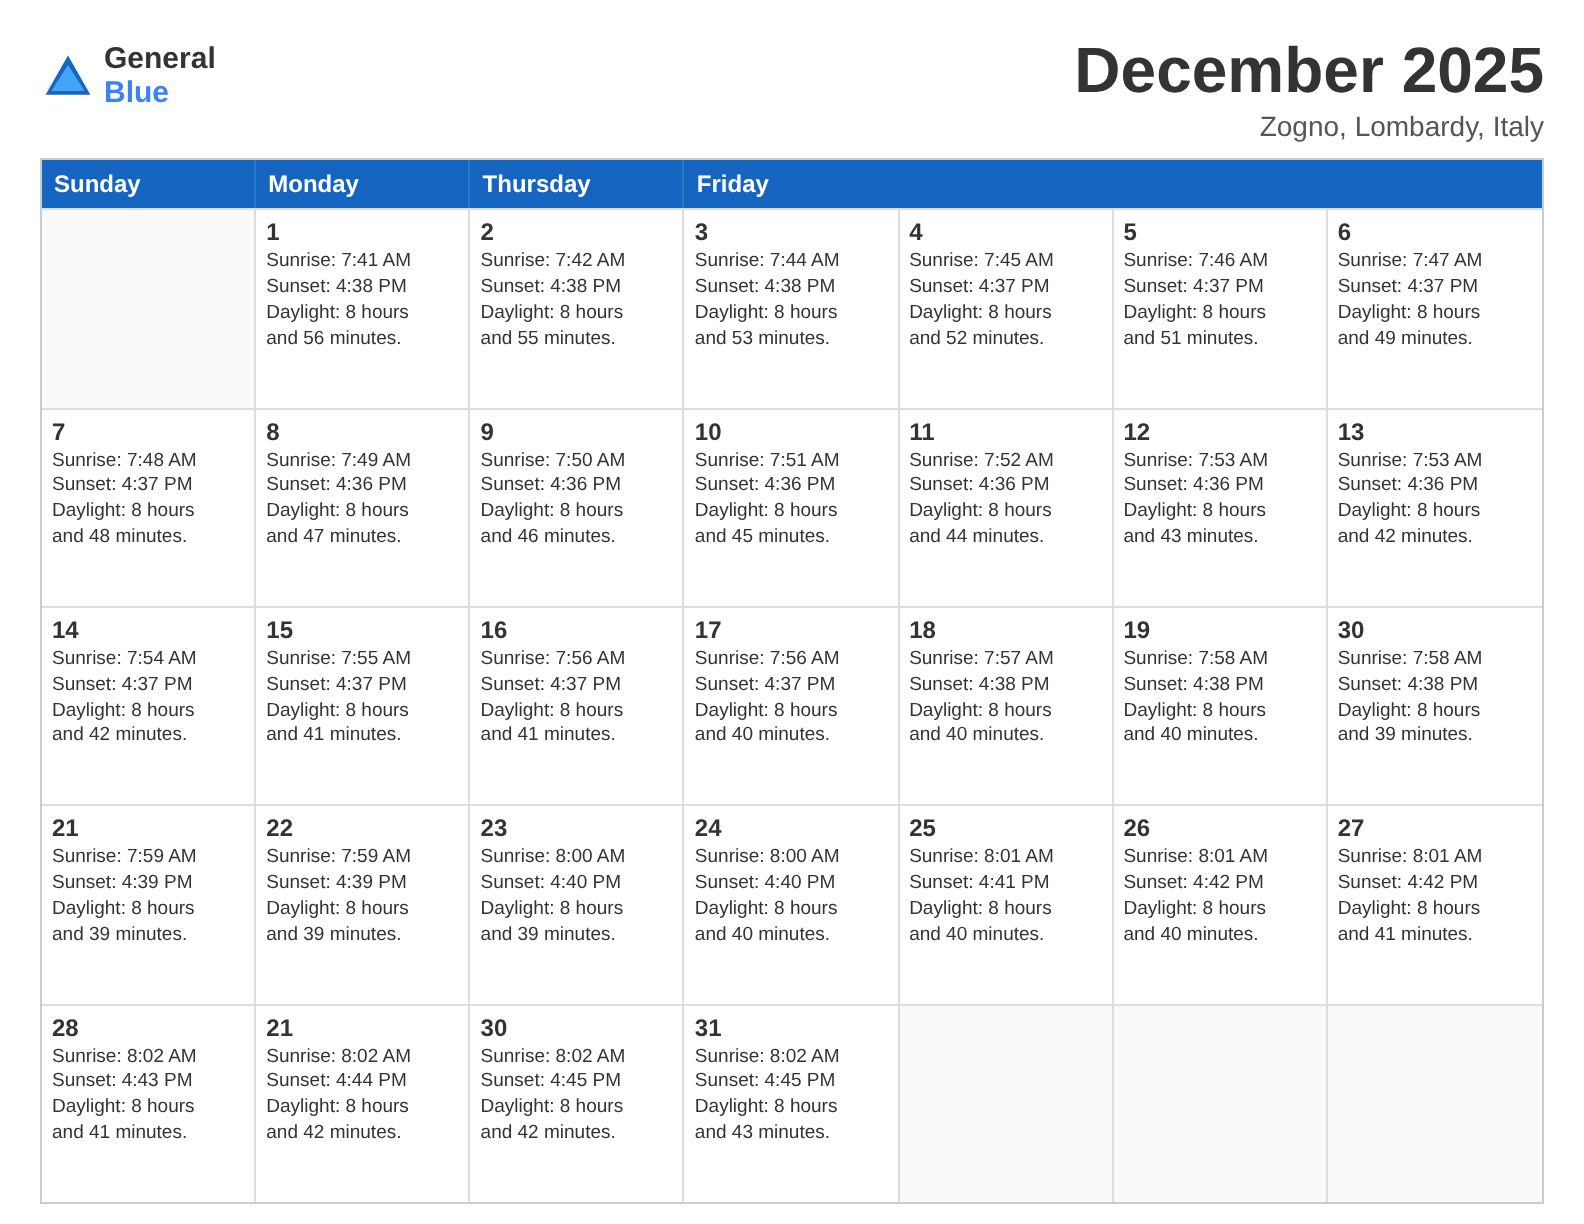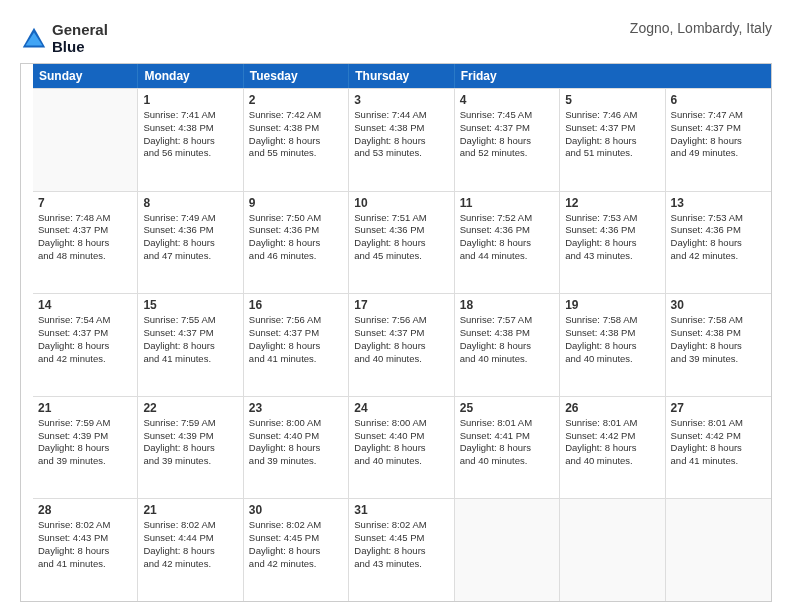--- a/index.html
+++ b/index.html
@@ -35,21 +35,21 @@
       line-height: 1.1;
     }
     .logo-general {
       font-size: 15px;
       font-weight: bold;
       color: #333;
     }
     .logo-blue {
       font-size: 15px;
       font-weight: bold;
-      color: #0f172a;
+      color: #3b82f6;
     }
     .logo-icon {
       width: 28px;
       height: 28px;
       margin-right: 4px;
     }
     .title-block {
       text-align: right;
     }
     .month-title {
@@ -61,21 +61,20 @@
     .location {
       font-size: 14px;
       color: #555;
       margin-top: 2px;
     }
     .calendar {
       flex: 1;
       display: flex;
       flex-direction: column;
       border: 1px solid #ccc;
-      padding-left: 12px;
     }
     .cal-header-row {
       display: grid;
       grid-template-columns: repeat(7, 1fr);
       background: #1565c0;
     }
     .cal-header-cell {
       color: #fff;
       font-size: 12px;
       font-weight: bold;
@@ -127,29 +126,29 @@
       <svg class="logo-icon" viewBox="0 0 30 30">
         <polygon points="15,3 27,24 3,24" fill="#1565c0"></polygon>
         <polygon points="15,8 24,22 6,22" fill="#42a5f5"></polygon>
       </svg>
       <div class="logo-text">
         <span class="logo-general">General</span>
         <span class="logo-blue">Blue</span>
       </div>
     </div>
     <div class="title-block">
+      <div class="month-title">December 2025</div>
       <div class="location">Zogno, Lombardy, Italy</div>
     </div>
   </div>
 
   <div class="calendar">
     <div class="cal-header-row">
     <div class="cal-header-cell">Sunday</div>
         <div class="cal-header-cell">Monday</div>
-        <div class="cal-header-cell">Tuesday</div>
         <div class="cal-header-cell">Thursday</div>
         <div class="cal-header-cell">Friday</div>
       </div>
     <div class="cal-body">
     <div class="cal-week">
           <div class="cal-cell empty"></div>
           <div class="cal-cell">
             <span class="day-number">1</span>
             <div class="cell-text">Sunrise: 7:41 AM<br>Sunset: 4:38 PM<br>Daylight: 8 hours<br>and 56 minutes.</div>
           </div>

